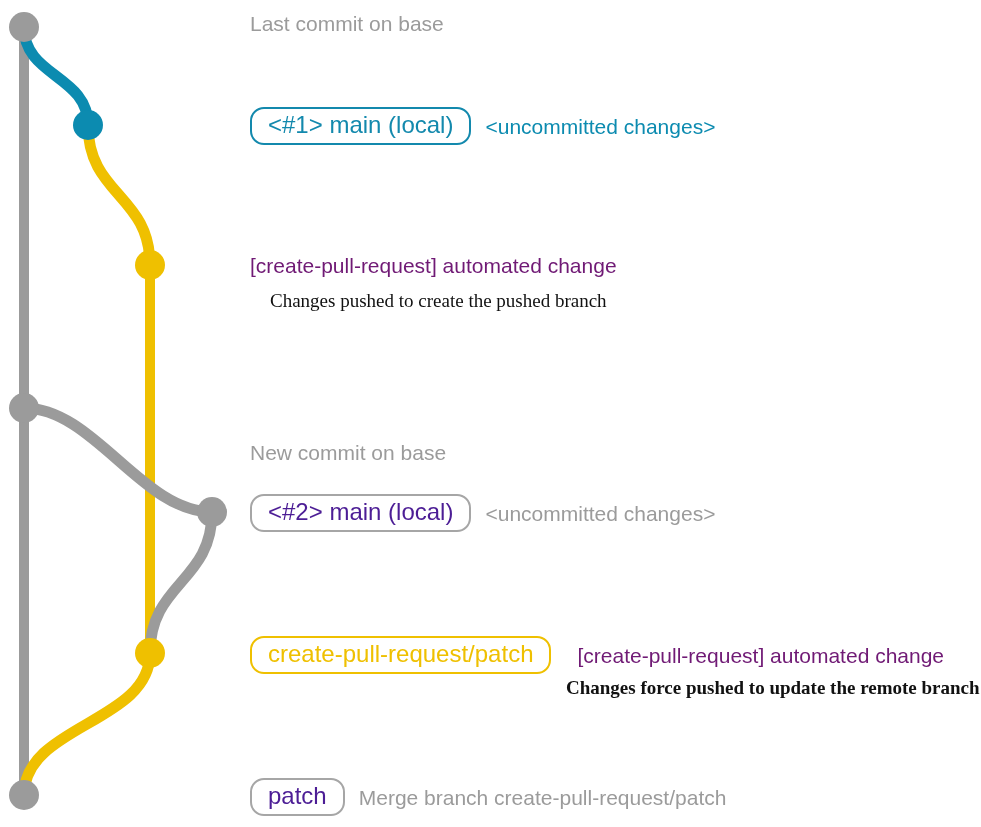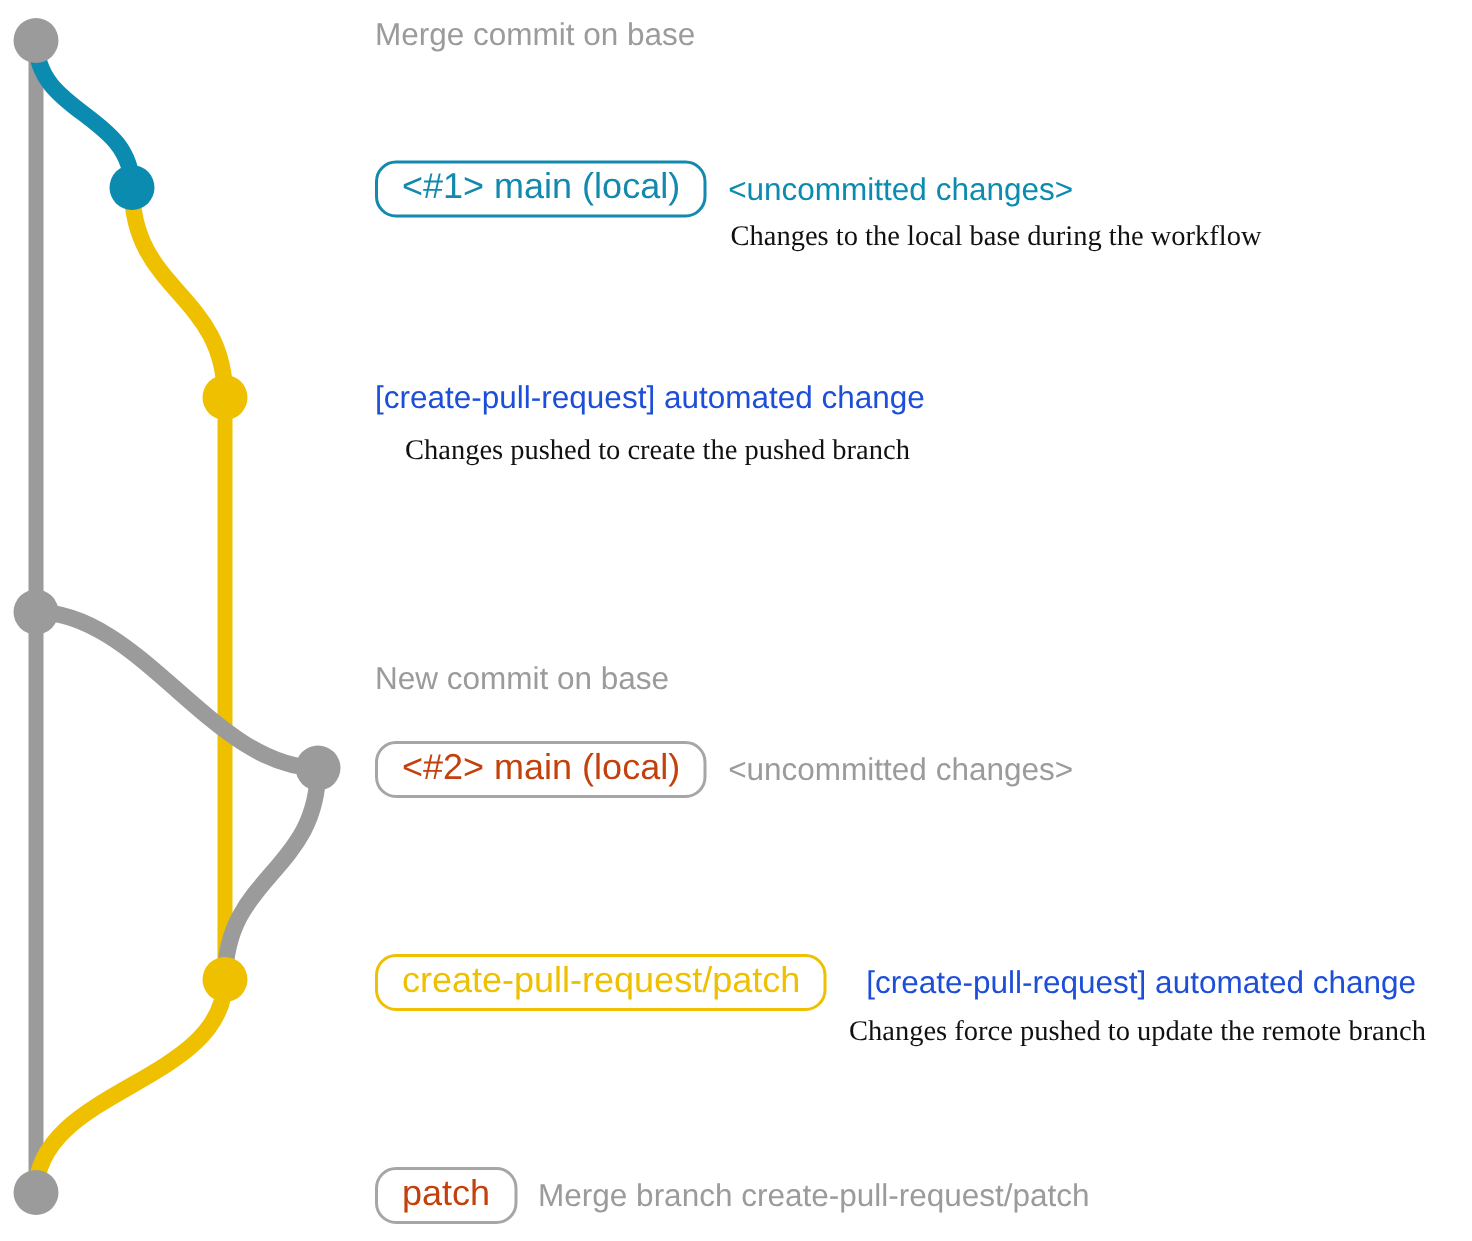--- a/index.html
+++ b/index.html
@@ -42,30 +42,30 @@
     font-size: 24px;
     line-height: 1;
     color: #999999;
     background: #ffffff;
     box-sizing: border-box;
     height: 38px;
     text-align: right;
   }
   .badge.blue { border-color: #1389ad; color: #1389ad; }
   .badge.yellow { border-color: #efc000; color: #efc000; }
-  .badge.gray { border-color: #a6a6a6; color: #c2410c; }
+  .badge.gray { border-color: #a6a6a6; color: #4c1d95; }
 
   .subject {
     font-size: 21px;
     line-height: 1;
     margin-left: 14px;
     white-space: nowrap;
   }
   .subject.blue { color: #0c8bb0; }
-  .subject.yellow { color: #1d4ed8; }
+  .subject.yellow { color: #701a75; }
   .subject.gray { color: #9b9b9b; }
   .subject.nobadge { margin-left: 0; }
 
   .note {
     position: absolute;
     font-family: "Liberation Serif", serif;
     font-size: 19px;
     line-height: 1;
     color: #111111;
     white-space: nowrap;
@@ -96,47 +96,46 @@
     <circle cx="24" cy="27" r="15" fill="#9b9b9b"></circle>
     <circle cx="88" cy="125" r="15" fill="#0c8bb0"></circle>
     <circle cx="150" cy="265" r="15" fill="#efc000"></circle>
     <circle cx="24" cy="408" r="15" fill="#9b9b9b"></circle>
     <circle cx="212" cy="512" r="15" fill="#9b9b9b"></circle>
     <circle cx="150" cy="653" r="15" fill="#efc000"></circle>
     <circle cx="24" cy="795" r="15" fill="#9b9b9b"></circle>
   </svg>
 
   <div class="row" style="top:13px;">
-    <span class="subject gray nobadge">Merge commit on base</span>
+    <span class="subject gray nobadge">Last commit on base</span>
   </div>
 
   <div class="row" style="top:107px;">
     <span class="badge blue">&lt;#1&gt; main (local)</span>
     <span class="subject blue">&lt;uncommitted changes&gt;</span>
   </div>
-  <div class="note" style="left:487px; top:148px;">Changes to the local base during the workflow</div>
 
   <div class="row" style="top:255px;">
     <span class="subject yellow nobadge">[create-pull-request] automated change</span>
   </div>
   <div class="note" style="left:270px; top:291px;">Changes pushed to create the pushed branch</div>
 
   <div class="row" style="top:396px;margin-top:46px;">
     <span class="subject gray nobadge">New commit on base</span>
   </div>
 
   <div class="row" style="top:494px;">
     <span class="badge gray">&lt;#2&gt; main (local)</span>
     <span class="subject gray">&lt;uncommitted changes&gt;</span>
   </div>
 
   <div class="row" style="top:636px;gap:12px;">
     <span class="badge yellow">create-pull-request/patch</span>
     <span class="subject yellow">[create-pull-request] automated change</span>
   </div>
-  <div class="note" style="left:566px; top:678px;">Changes force pushed to update the remote branch</div>
+  <div class="note" style="left:566px; top:678px;font-weight:bold;">Changes force pushed to update the remote branch</div>
 
   <div class="row" style="top:778px;">
     <span class="badge gray">patch</span>
     <span class="subject gray">Merge branch create-pull-request/patch</span>
   </div>
 
 </div>
 
 </body></html>

